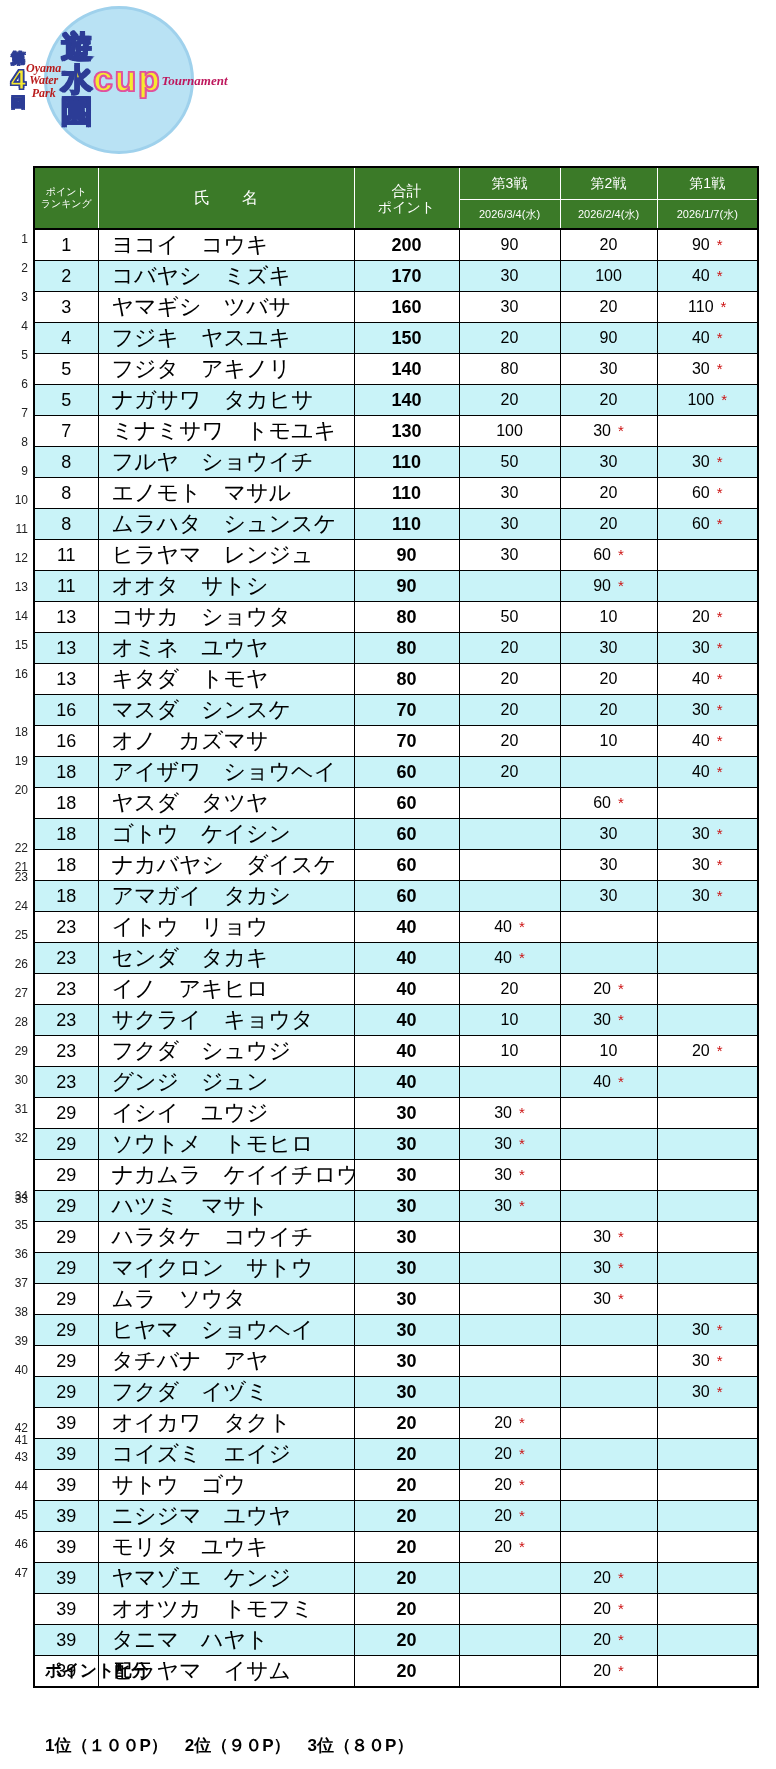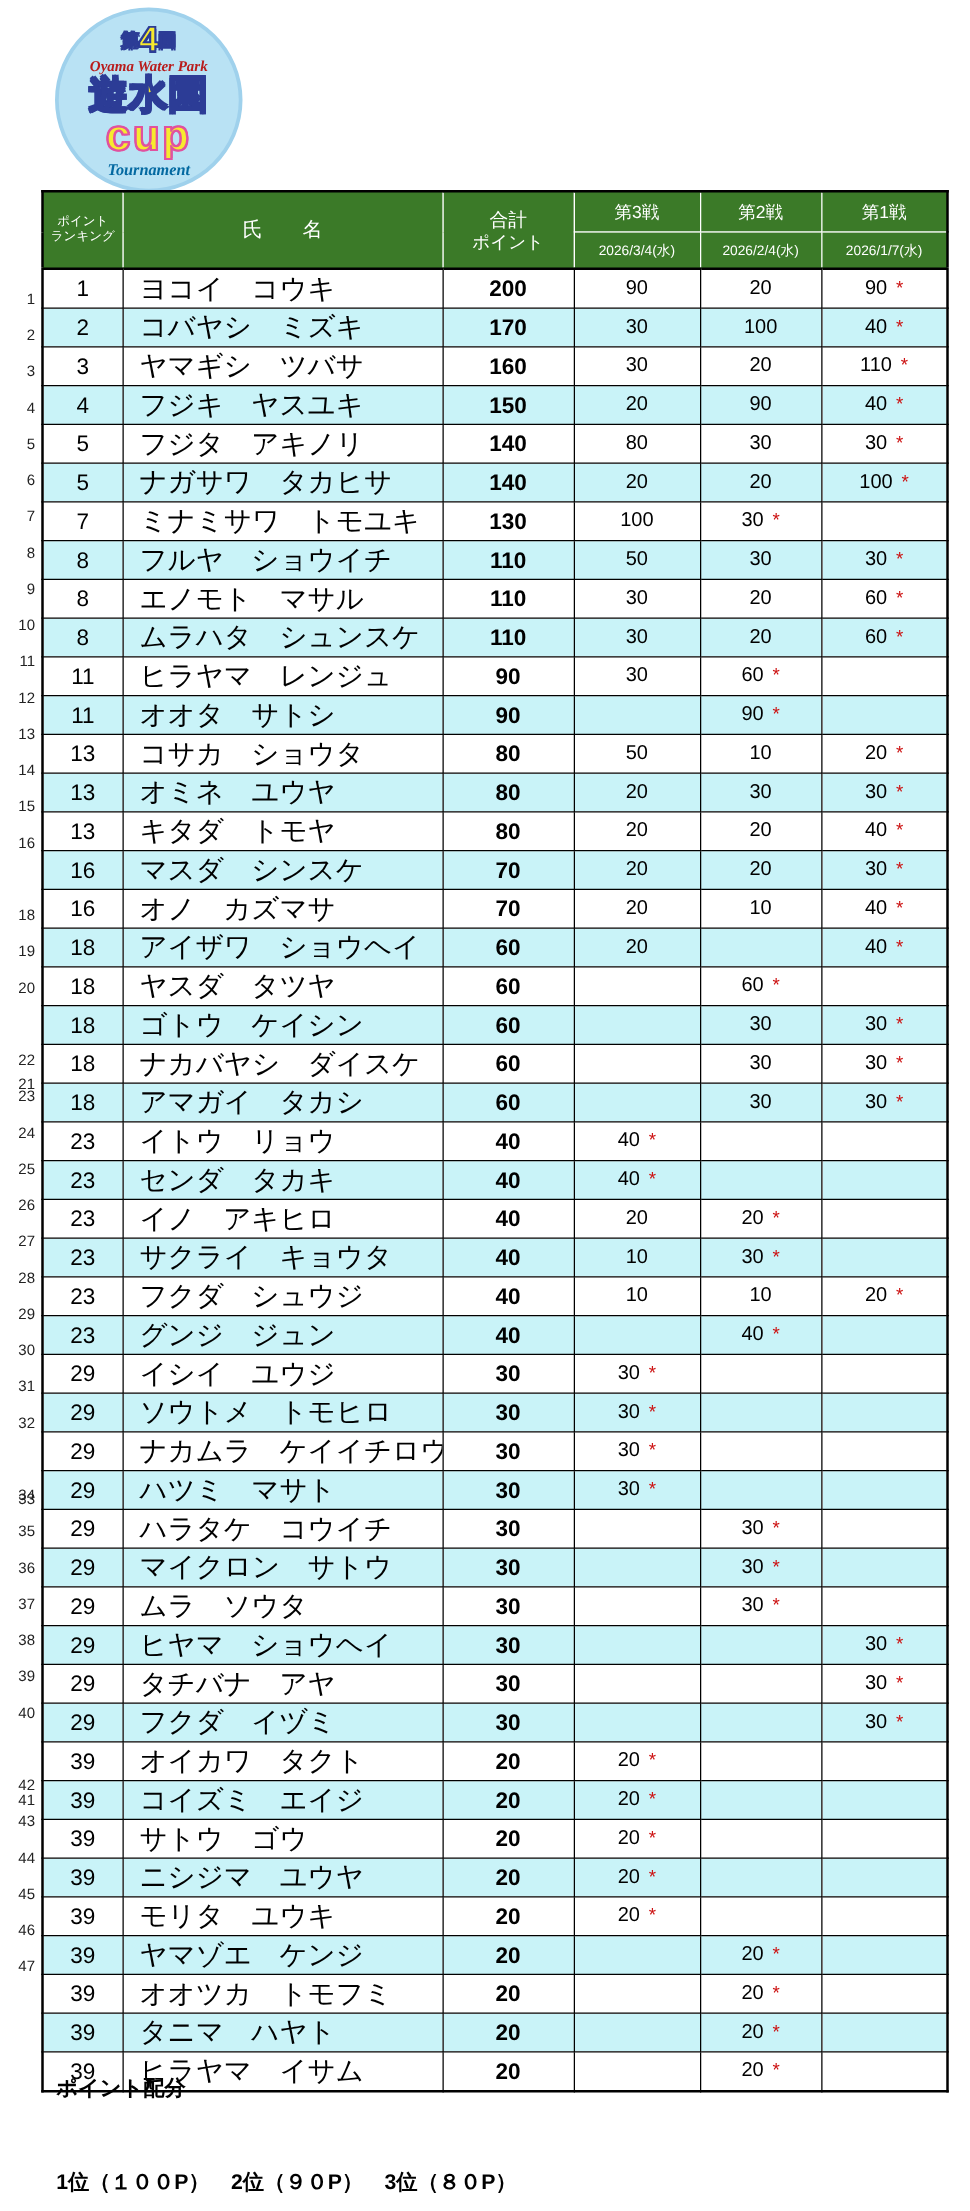--- a/index.html
+++ b/index.html
@@ -4,50 +4,50 @@
 <style>
   html,body { margin:0; padding:0; background:#fff; }
   .page {
     position:relative; width:776px; height:1769px; background:#ffffff;
     font-family:"Liberation Sans","DejaVu Sans",sans-serif; color:#000; overflow:hidden;
   }
   
   .logo {
     position:absolute; left:44px; top:6px; width:144px; height:142px;
     background:#b9e2f4; border:3px solid #9fd1ec; border-radius:50%;
-    display:flex; flex-direction:column; align-items:center; justify-content:center;
+    display:flex; flex-direction:row; align-items:center; justify-content:center;
     text-align:center; line-height:1.05;
   }
   .logo .l1 { font-weight:bold; color:#f7ea2e; -webkit-text-stroke:1.2px #2c3c96;
               text-shadow:1px 1px 0 #2c3c96,-1px -1px 0 #2c3c96,1px -1px 0 #2c3c96,-1px 1px 0 #2c3c96;
               font-size:14px; }
   .logo .l1 .big4 { font-size:28px; vertical-align:-4px; }
   .logo .l2 { font-family:"Liberation Serif","DejaVu Serif",serif; font-style:italic;
               font-weight:bold; color:#b91c1c; font-size:12px; margin-top:1px; }
   .logo .l3 { font-weight:bold; color:#f7ea2e; font-size:31px; letter-spacing:1px;
               -webkit-text-stroke:1.6px #2c3c96;
               text-shadow:1px 1px 0 #2c3c96,-1px -1px 0 #2c3c96,1px -1px 0 #2c3c96,-1px 1px 0 #2c3c96; }
   .logo .l4 { font-weight:bold; color:#f7ea2e; font-size:35px; letter-spacing:2px; margin-top:-2px;
               -webkit-text-stroke:1.6px #e0519f;
               text-shadow:1px 1px 0 #e0519f,-1px -1px 0 #e0519f,1px -1px 0 #e0519f,-1px 1px 0 #e0519f; }
   .logo .l5 { font-family:"Liberation Serif","DejaVu Serif",serif; font-style:italic;
-              font-weight:bold; color:#0369a1; font-size:13px; margin-top:2px; }
+              font-weight:bold; color:#be185d; font-size:13px; margin-top:2px; }
   
   .page-title {
     position:absolute; left:210px; top:94px; font-size:48px; font-weight:bold;
     letter-spacing:11px; color:#000; white-space:nowrap;
   }
   
   .gutter-num {
     position:absolute; left:0; width:28px; text-align:right;
     font-size:12px; color:#222; line-height:29px; height:29px;
   }
   
   table.rank-table {
-    position:absolute; left:33px; top:152px; width:724px;
+    position:absolute; left:33px; top:166px; width:724px;
     border-collapse:collapse; table-layout:fixed; border:2px solid #000;
   }
   .rank-table th {
     background:#3b7a28; color:#fff; font-weight:normal;
     border:1px solid #fff; padding:0; text-align:center; vertical-align:middle;
   }
   .rank-table thead tr.hrow1 th { height:31px; }
   .rank-table thead tr.hrow2 th { height:28px; border-bottom:2px solid #000; }
   .rank-table th.span2 { border-bottom:2px solid #000; }
   .th-rank-l1, .th-rank-l2 { font-size:10px; line-height:12px; }

